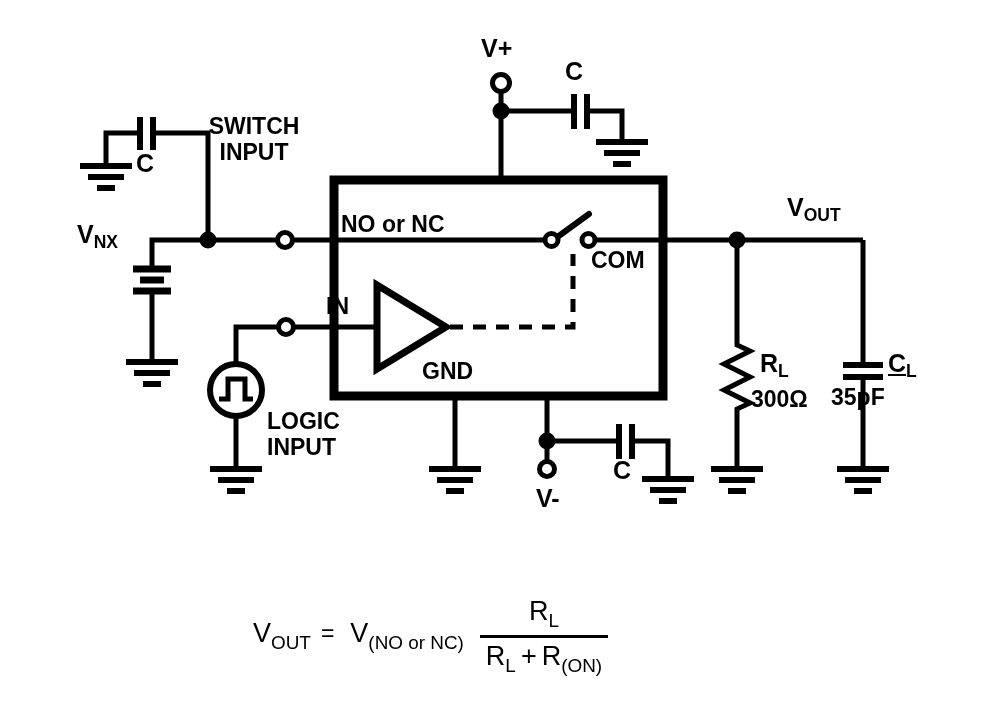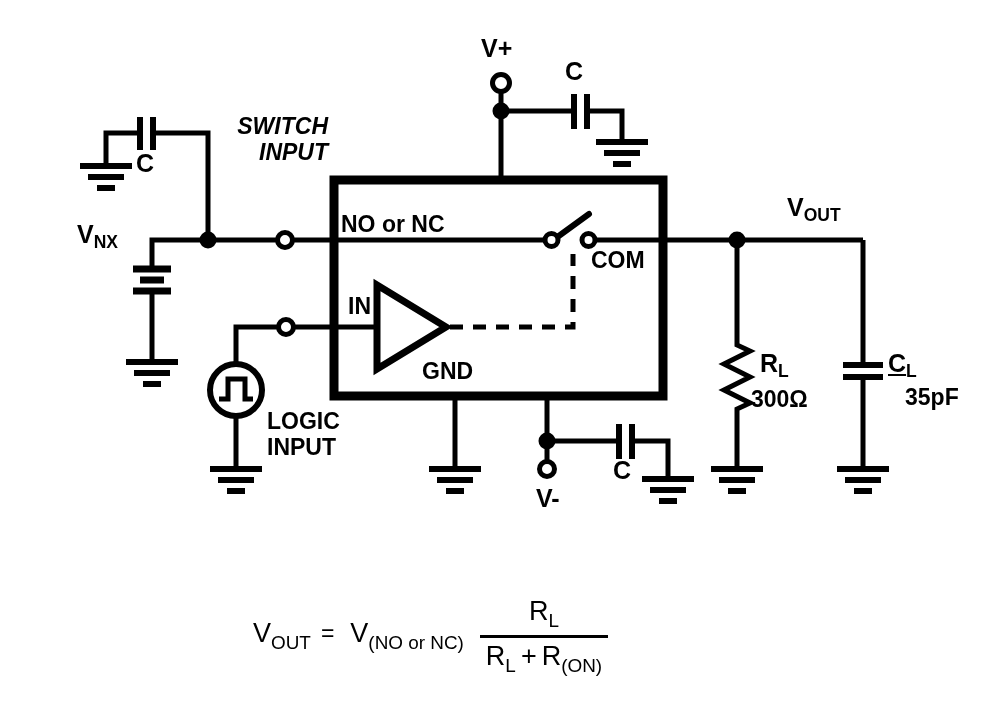--- a/index.html
+++ b/index.html
@@ -4,21 +4,21 @@
 <style>
   html,body{margin:0;padding:0;background:#fff;}
   #page{position:relative;width:1000px;height:711px;background:#fff;
         font-family:"Liberation Sans",sans-serif;color:#000;overflow:hidden;}
   svg{position:absolute;left:0;top:0;}
   .lbl{position:absolute;font-weight:bold;white-space:nowrap;line-height:1.08;}
   .fs25{font-size:25px;}
   .fs23{font-size:23px;}
   .sub{font-size:0.70em;vertical-align:-0.30em;font-weight:bold;}
   .two-line{line-height:26px;}
-  .right{text-align:right;font-style:italic;}
+  .right{text-align:center;}
   .note{position:absolute;left:37px;top:535px;width:850px;
         font-size:25px;font-weight:normal;line-height:37px;}
   .note .nsub{font-size:0.72em;vertical-align:-0.28em;}
   .formula{position:absolute;left:253px;top:596px;display:flex;
            align-items:center;font-size:27px;font-weight:normal;}
   .formula .fsub{font-size:0.70em;vertical-align:-0.35em;}
   .formula .eq{font-size:23px;margin:0 16px 6px 10px;}
   .formula .rhs{margin-right:16px;}
   .frac{display:inline-flex;flex-direction:column;align-items:center;}
   .frac .num{padding:0 10px 3px 10px;}
@@ -123,42 +123,42 @@
   </div>
 
   <div class="lbl fs23" style="left:341px;top:212px;">NO or NC</div>
 
   <div class="lbl fs25" style="left:787px;top:194px;">
     <span>V</span><span class="sub">OUT</span>
   </div>
 
   <div class="lbl fs23" style="left:591px;top:248px;">COM</div>
 
-  <div class="lbl fs23" style="left:348px;top:294px;">IN</div>
+  <div class="lbl fs23" style="left:326px;top:294px;">IN</div>
 
   <div class="lbl fs23" style="left:422px;top:359px;">GND</div>
 
   <div class="lbl fs23 two-line" style="left:267px;top:408px;">
     <div>LOGIC</div>
     <div>INPUT</div>
   </div>
 
   <div class="lbl fs25" style="left:536px;top:485px;">V-</div>
 
   <div class="lbl fs25" style="left:613px;top:457px;">C</div>
 
   <div class="lbl fs25" style="left:760px;top:350px;">
     <span>R</span><span class="sub">L</span>
   </div>
   <div class="lbl fs23" style="left:751px;top:387px;">300Ω</div>
 
   <div class="lbl fs25" style="left:888px;top:350px;text-decoration:underline;">
     <span>C</span><span class="sub">L</span>
   </div>
-  <div class="lbl fs23" style="left:905px;top:385px;">35pF</div>
+  <div class="lbl fs23" style="left:831px;top:385px;">35pF</div>
 
   <div class="note">
   </div>
 
   <div class="formula">
     <span><span>V</span><span class="fsub">OUT</span></span>
     <span class="eq">=</span>
     <span class="rhs"><span>V</span><span class="fsub">(NO or NC)</span></span>
     <span class="frac">
       <span class="num"><span>R</span><span class="fsub">L</span></span>

